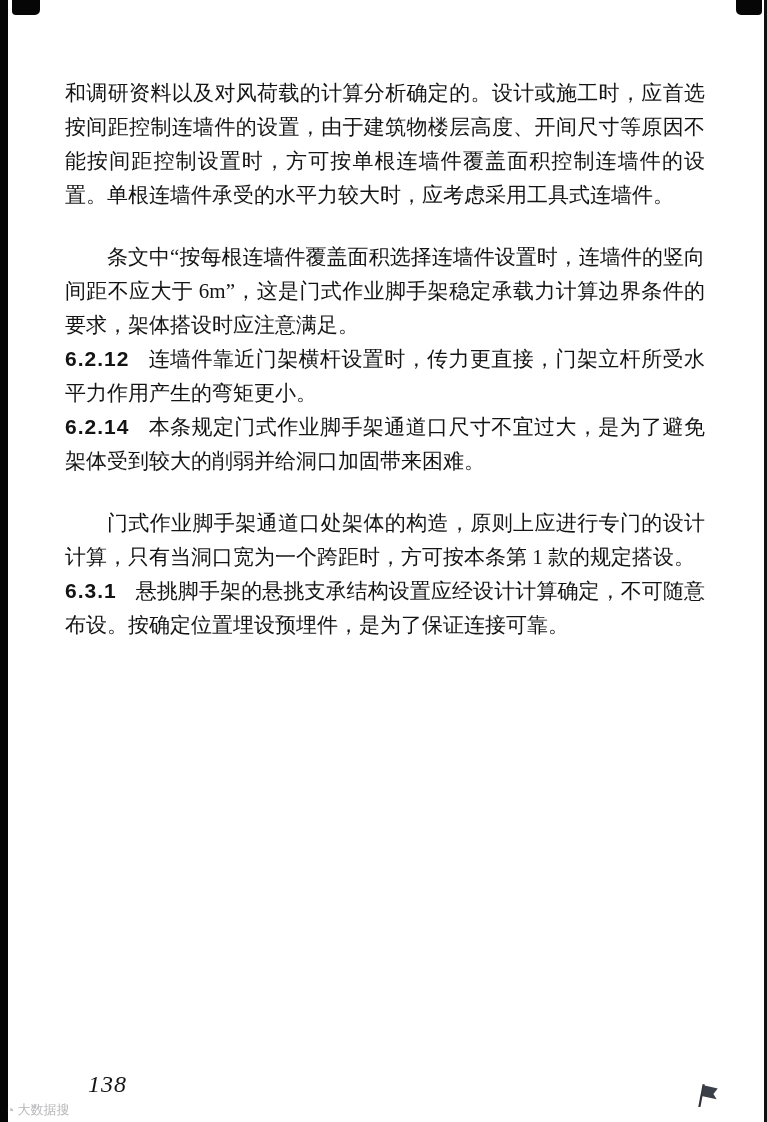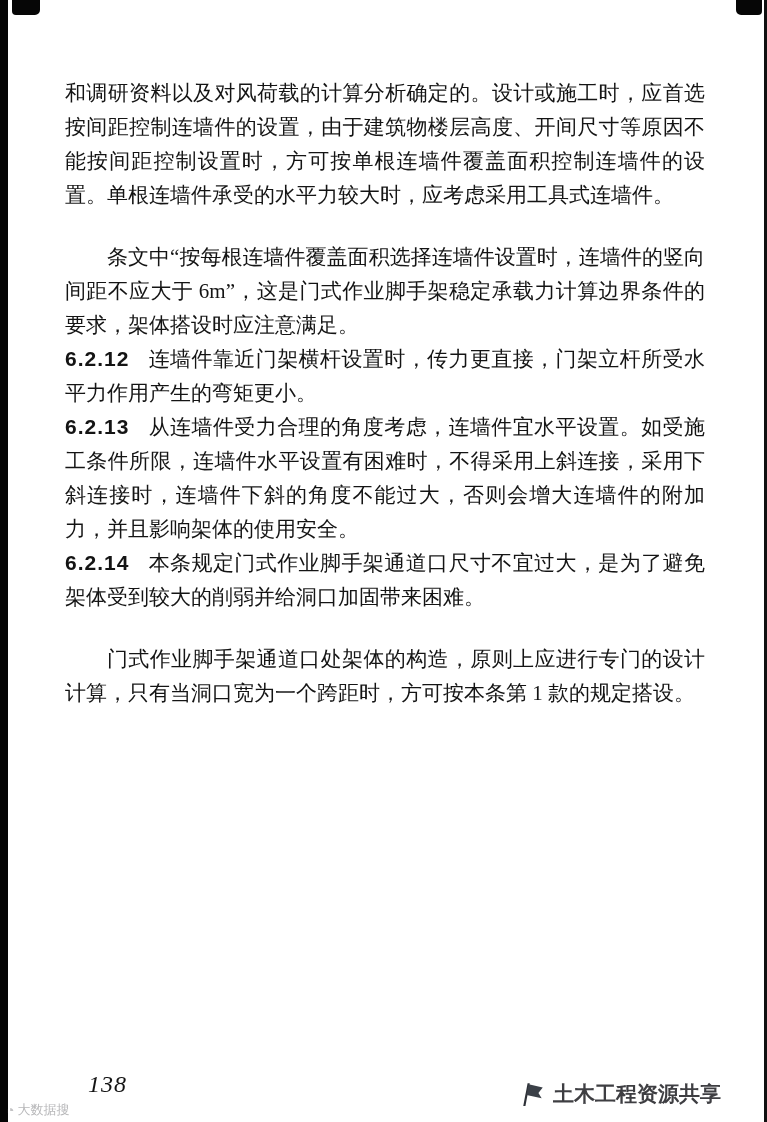--- a/index.html
+++ b/index.html
@@ -73,33 +73,32 @@
 
   <div class="bar-left"></div>
   <div class="bar-right"></div>
   <div class="corner-tl"></div>
   <div class="corner-tr"></div>
 
   <div class="content">
       <p class="para">和调研资料以及对风荷载的计算分析确定的。设计或施工时，应首选按间距控制连墙件的设置，由于建筑物楼层高度、开间尺寸等原因不能按间距控制设置时，方可按单根连墙件覆盖面积控制连墙件的设置。单根连墙件承受的水平力较大时，应考虑采用工具式连墙件。</p>
       <p class="para indent">条文中“按每根连墙件覆盖面积选择连墙件设置时，连墙件的竖向间距不应大于 6m”，这是门式作业脚手架稳定承载力计算边界条件的要求，架体搭设时应注意满足。</p>
       <p class="para"><span class="clause-num">6.2.12</span>连墙件靠近门架横杆设置时，传力更直接，门架立杆所受水平力作用产生的弯矩更小。</p>
-      <p class="para"><span class="clause-num">6.2.13</span>从连墙件受力合理的角度考虑，连墙件宜水平设置。如受施工条件所限，连墙件水平设置有困难时，不得采用上斜连接，采用下斜连接时，连墙件下斜的角度不能过大，否则会增大连墙件的附加力，并且影响架体的使用安全。</p>
       <p class="para"><span class="clause-num">6.2.14</span>本条规定门式作业脚手架通道口尺寸不宜过大，是为了避免架体受到较大的削弱并给洞口加固带来困难。</p>
       <p class="para indent">门式作业脚手架通道口处架体的构造，原则上应进行专门的设计计算，只有当洞口宽为一个跨距时，方可按本条第 1 款的规定搭设。</p>
+      <p class="para"><span class="clause-num">6.3.1</span>悬挑脚手架的悬挑支承结构设置应经设计计算确定，不可随意布设。按确定位置埋设预埋件，是为了保证连接可靠。</p>
     </div>
 
   <div class="page-number">138</div>
 
   <div class="watermark">
     <span class="wm-icon">◔</span>
     <span>大数据搜</span>
   </div>
 
   <div class="brand">
     <svg class="brand-icon" viewBox="0 0 24 24" aria-hidden="true">
       <polygon points="3,23 7,2 9,2 5,23" fill="#2e3138"></polygon>
       <polygon points="8,3 21,6 17,11 20,16 6,13" fill="#3b4048"></polygon>
     </svg>
-    <span>土木工程资源共享</span>
   </div>
 
 </div>
 
 </body></html>

